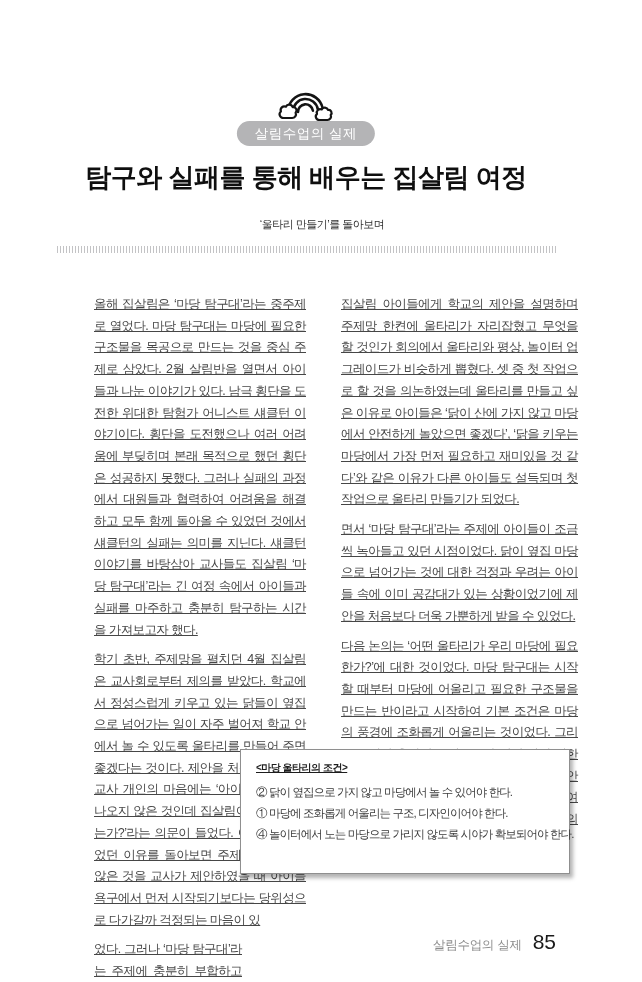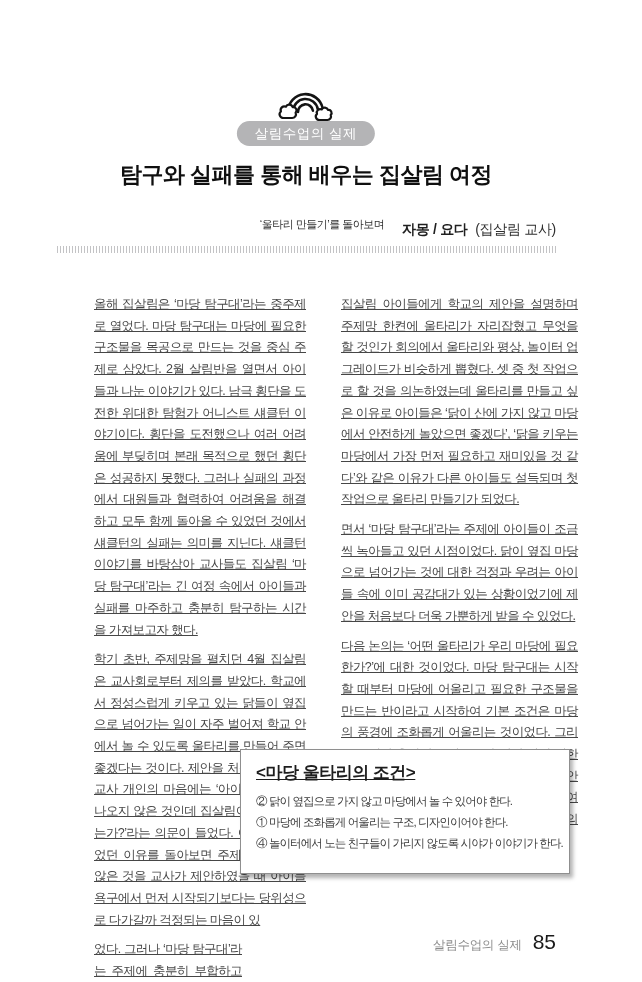--- a/index.html
+++ b/index.html
@@ -34,21 +34,21 @@
     letter-spacing: 0.5px;
     white-space: nowrap;
   }
   .title {
     position: absolute;
     top: 160px;
     left: 0;
     width: 100%;
     margin: 0;
     text-align: center;
-    font-size: 22px;
+    font-size: 26px;
     font-weight: bold;
     color: #0f0f0f;
     letter-spacing: -0.5px;
   }
   .subtitle {
     position: absolute;
     top: 201px;
     left: 0;
     width: 100%;
     margin: 16px;
@@ -102,21 +102,21 @@
     width: 330px;
     height: 125px;
     box-sizing: border-box;
     background: #ffffff;
     border: 1px solid #8f8f8f;
     box-shadow: 3px 4px 4px rgba(0,0,0,0.30);
     padding: 11px 15px;
     z-index: 2;
   }
   .cond-title {
-    font-size: 17px;
+    font-size: 10px;
     font-weight: bold;
     text-decoration: underline;
     color: #1d1d1d;
     letter-spacing: -0.5px;
     margin-bottom: 7px;
     white-space: nowrap;
   }
   .cond-item {
     font-size: 11.5px;
     line-height: 21px;
@@ -163,43 +163,39 @@
         <path d="M42.5 40c-3.4 0-5-3.9-2.5-6.1-1.1-3 1.9-5.8 4.7-4.5 1.3-2.7 5.4-2.4 6.3.5 3-.6 4.7 3 2.7 5.2 1.1 2.3-.7 4.9-3.2 4.9z"></path>
       </g>
     </svg>
   </div>
 
   <div class="badge">살림수업의 실제</div>
 
   <h1 class="title">탐구와 실패를 통해 배우는 집살림 여정</h1>
   <h2 class="subtitle">‘울타리 만들기’를 돌아보며</h2>
 
-  <div class="author">
-    <span class="author-name">자몽 / 요다</span>
-    <span class="author-role">(집살림 교사)</span>
-  </div>
 
   <div class="tick-divider"></div>
 
   <div class="col col-left">
     <p>올해 집살림은 ‘마당 탐구대’라는 중주제로 열었다. 마당 탐구대는 마당에 필요한 구조물을 목공으로 만드는 것을 중심 주제로 삼았다. 2월 살림반을 열면서 아이들과 나눈 이야기가 있다. 남극 횡단을 도전한 위대한 탐험가 어니스트 섀클턴 이야기이다. 횡단을 도전했으나 여러 어려움에 부딪히며 본래 목적으로 했던 횡단은 성공하지 못했다. 그러나 실패의 과정에서 대원들과 협력하여 어려움을 해결하고 모두 함께 돌아올 수 있었던 것에서 섀클턴의 실패는 의미를 지닌다. 섀클턴 이야기를 바탕삼아 교사들도 집살림 ‘마당 탐구대’라는 긴 여정 속에서 아이들과 실패를 마주하고 충분히 탐구하는 시간을 가져보고자 했다.</p>
     <p>학기 초반, 주제망을 펼치던 4월 집살림은 교사회로부터 제의를 받았다. 학교에서 정성스럽게 키우고 있는 닭들이 옆집으로 넘어가는 일이 자주 벌어져 학교 안에서 놀 수 있도록 울타리를 만들어 주면 좋겠다는 것이다. 제안을 처음 받았을 때 교사 개인의 마음에는 ‘아이들 주제망에 나오지 않은 것인데 집살림이 꼭 해야 하는가?’라는 의문이 들었다. 이 마음이 들었던 이유를 돌아보면 주제망에 나오지 않은 것을 교사가 제안하였을 때 아이들 욕구에서 먼저 시작되기보다는 당위성으로 다가갈까 걱정되는 마음이 있</p>
     <p class="narrow">었다. 그러나 ‘마당 탐구대’라는 주제에 충분히 부합하고 학기 초반 교사가 제안한 활동을 시작하며 마당 작업에 대한 생각의 고리가 풍부해질 수 있을 것이라는 생각도 한편으로 들었다. 더불어 주제망에 닭장이 있고, 3~4월 마당지도를 만들</p>
   </div>
 
   <div class="col col-right">
     <p>집살림 아이들에게 학교의 제안을 설명하며 주제망 한켠에 울타리가 자리잡혔고 무엇을 할 것인가 회의에서 울타리와 평상, 놀이터 업그레이드가 비슷하게 뽑혔다. 셋 중 첫 작업으로 할 것을 의논하였는데 울타리를 만들고 싶은 이유로 아이들은 ‘닭이 산에 가지 않고 마당에서 안전하게 놀았으면 좋겠다’, ‘닭을 키우는 마당에서 가장 먼저 필요하고 재미있을 것 같다’와 같은 이유가 다른 아이들도 설득되며 첫 작업으로 울타리 만들기가 되었다.</p>
     <p>면서 ‘마당 탐구대’라는 주제에 아이들이 조금씩 녹아들고 있던 시점이었다. 닭이 옆집 마당으로 넘어가는 것에 대한 걱정과 우려는 아이들 속에 이미 공감대가 있는 상황이었기에 제안을 처음보다 더욱 가뿐하게 받을 수 있었다.</p>
     <p>다음 논의는 ‘어떤 울타리가 우리 마당에 필요한가?’에 대한 것이었다. 마당 탐구대는 시작할 때부터 마당에 어울리고 필요한 구조물을 만드는 반이라고 시작하여 기본 조건은 마당의 풍경에 조화롭게 어울리는 것이었다. 그리고 우리가 울타리를 만들고자 했던 닭에 대한 것, 모든 학년이 편안하게 이용 가능한 점, 안전을 위해 놀이터에서 노는 친구들이 잘 보여야 하는 점에 대한 부분이 추가되며 울타리의 조건이 만들어졌다.</p>
   </div>
 
   <div class="cond-box">
     <div class="cond-title">&lt;마당 울타리의 조건&gt;</div>
     <div class="cond-item">② 닭이 옆집으로 가지 않고 마당에서 놀 수 있어야 한다.</div>
     <div class="cond-item">① 마당에 조화롭게 어울리는 구조, 디자인이어야 한다.</div>
-    <div class="cond-item">④ 놀이터에서 노는 친구들이 가리지 않도록 시야가 이야기가 한다.</div>
+    <div class="cond-item">④ 놀이터에서 노는 마당으로 가리지 않도록 시야가 확보되어야 한다.</div>
   </div>
 
   <div class="footer">
     <span class="footer-section">살림수업의 실제</span><span class="footer-page">85</span>
   </div>
 
 </div>
 
 </body></html>

